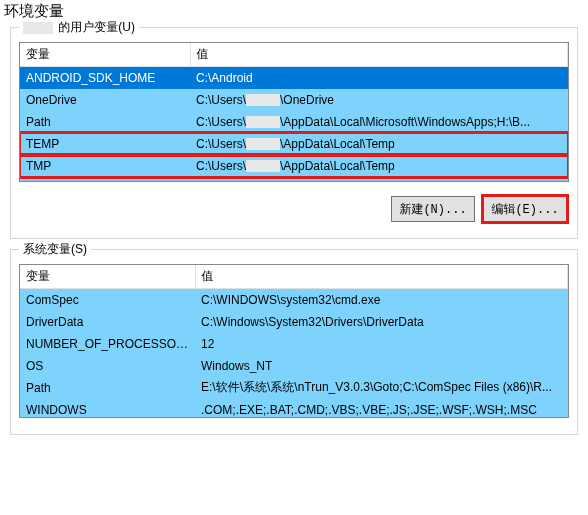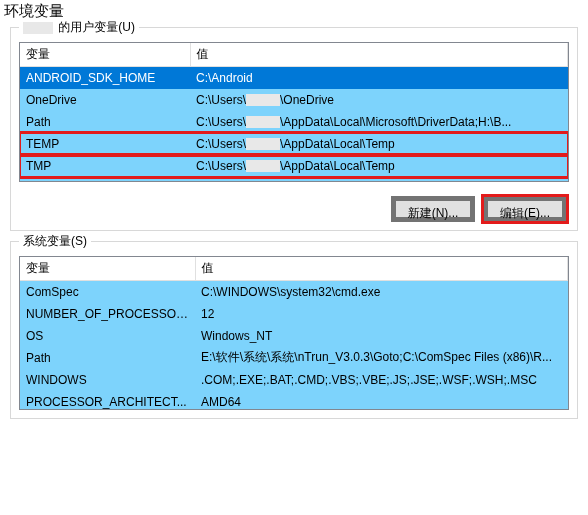--- a/index.html
+++ b/index.html
@@ -12,21 +12,21 @@
       height: 515px;
       overflow: hidden;
     }
     .header-label {
       padding: 2px 4px 6px 4px;
       font-size: 15px;
     }
     .groupbox {
       margin: 0 10px 10px 10px;
       border: 1px solid #d8d8d8;
-      padding: 10px 8px 8px 8px;
+      padding: 10px 8px 16px 8px;
       position: relative;
     }
     .groupbox-title {
       position: absolute;
       top: -9px;
       left: 8px;
       background: #fff;
       padding: 0 4px;
       font-size: 12px;
     }
@@ -78,26 +78,26 @@
       outline-offset: -1px;
     }
     .button-row {
       display: flex;
       justify-content: flex-end;
       gap: 8px;
       margin-top: 14px;
       padding-right: 2px;
     }
     button {
-      font-family: Liberation Sans, sans-serif;
+      font-family: Liberation Mono, monospace;
       font-size: 12px;
       padding: 4px 0;
       width: 84px;
       height: 26px;
-      border: 5px solid #737373;
+      border: 1px solid #737373;
       background: #e1e1e1;
       cursor: pointer;
     }
     .redacted-cell {
       display: inline-block;
       width: 34px;
       height: 12px;
       background: #e8e8e8;
       vertical-align: middle;
     }
@@ -129,21 +129,21 @@
           <tr class="selected">
             <td>ANDROID_SDK_HOME</td>
             <td>C:\Android</td>
           </tr>
           <tr>
             <td>OneDrive</td>
             <td><span>C:\Users\</span><span class="redacted-cell"></span><span>\OneDrive</span></td>
           </tr>
           <tr>
             <td>Path</td>
-            <td><span>C:\Users\</span><span class="redacted-cell"></span><span>\AppData\Local\Microsoft\DriverData;H:\B...</span></td>
+            <td><span>C:\Users\</span><span class="redacted-cell"></span><span>\AppData\Local\Microsoft\WindowsApps;H:\B...</span></td>
           </tr>
           <tr class="red-box">
             <td>TEMP</td>
             <td><span>C:\Users\</span><span class="redacted-cell"></span><span>\AppData\Local\Temp</span></td>
           </tr>
           <tr class="red-box">
             <td>TMP</td>
             <td><span>C:\Users\</span><span class="redacted-cell"></span><span>\AppData\Local\Temp</span></td>
           </tr>
         </tbody>
@@ -168,20 +168,24 @@
           <th>变量</th>
           <th>值</th>
         </tr>
       </thead>
       <tbody id="sys-tbody">
           <tr>
             <td>ComSpec</td>
             <td>C:\WINDOWS\system32\cmd.exe</td>
           </tr>
           <tr>
+            <td>DriverData</td>
+            <td>C:\Windows\System32\Drivers\DriverData</td>
+          </tr>
+          <tr>
             <td>NUMBER_OF_PROCESSORS</td>
             <td>12</td>
           </tr>
           <tr>
             <td>OS</td>
             <td>Windows_NT</td>
           </tr>
           <tr>
             <td>Path</td>
             <td>E:\软件\系统\系统\nTrun_V3.0.3\Goto;C:\ComSpec Files (x86)\R...</td>

